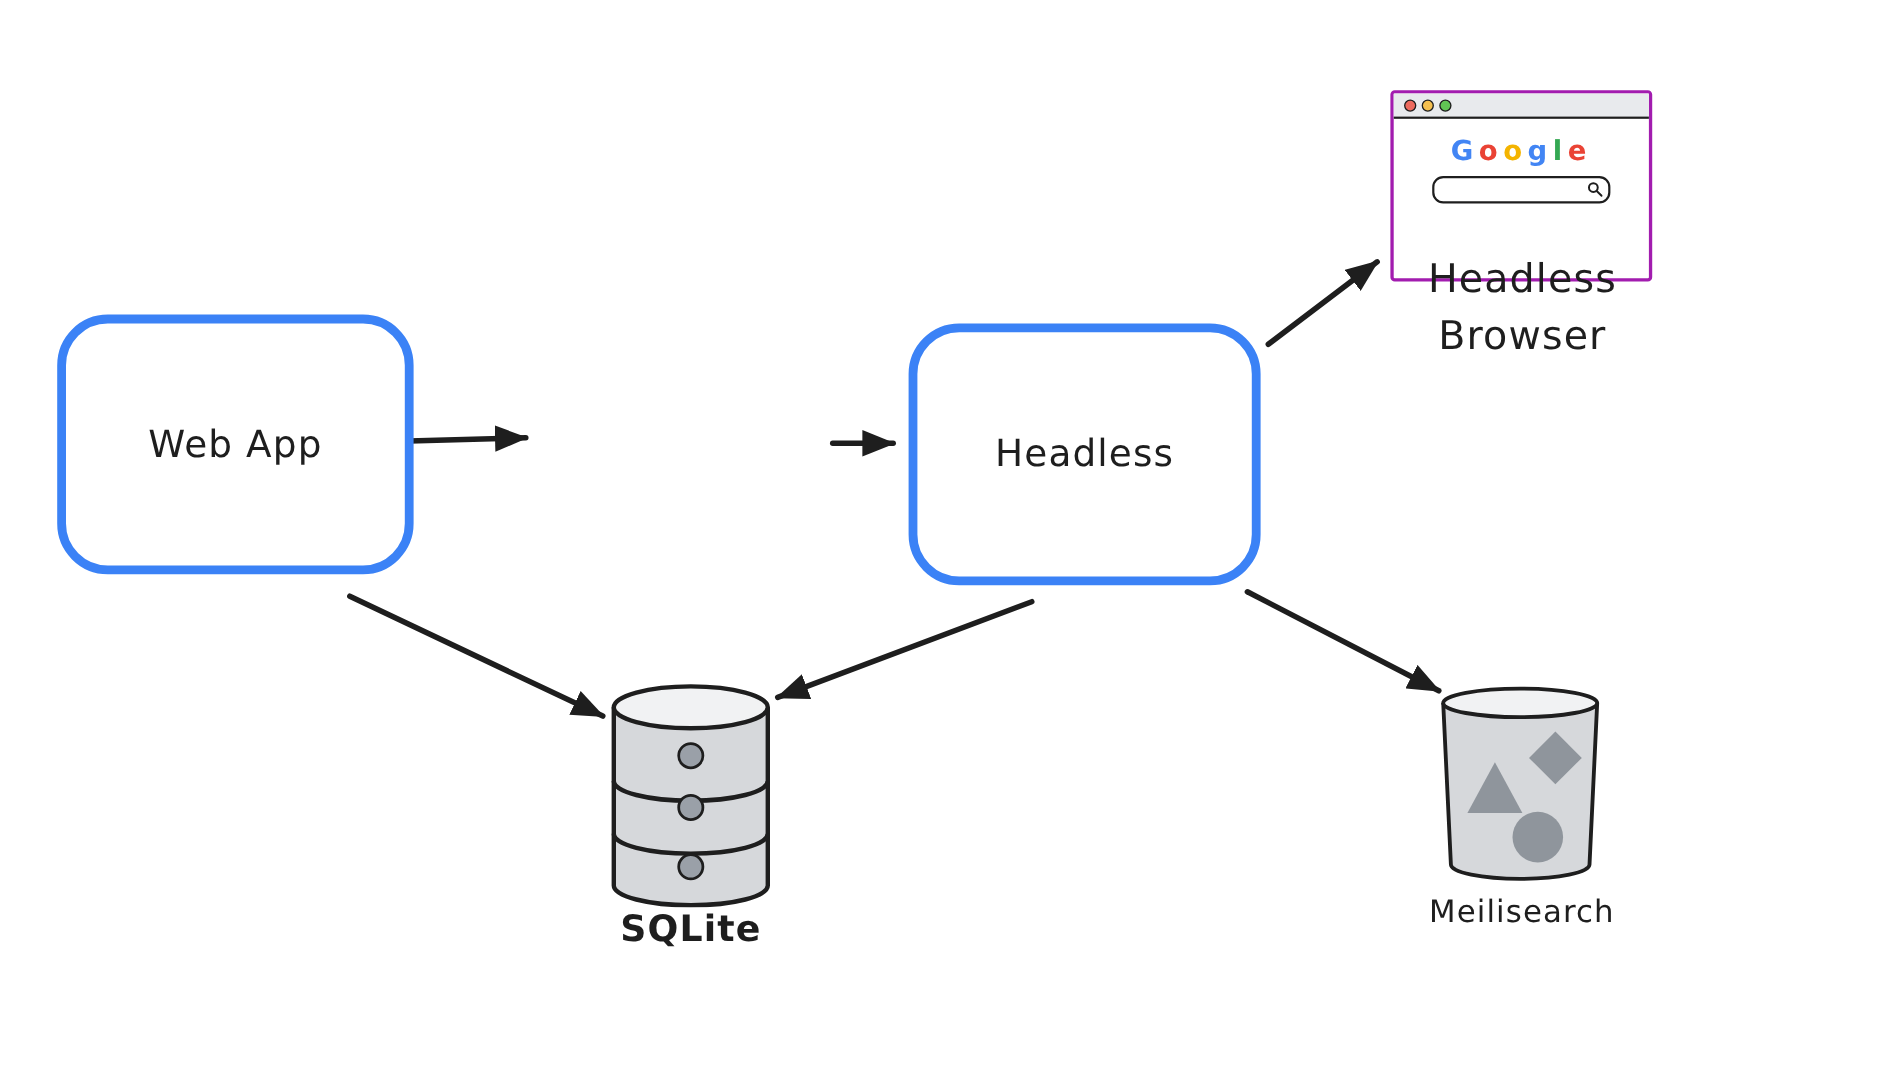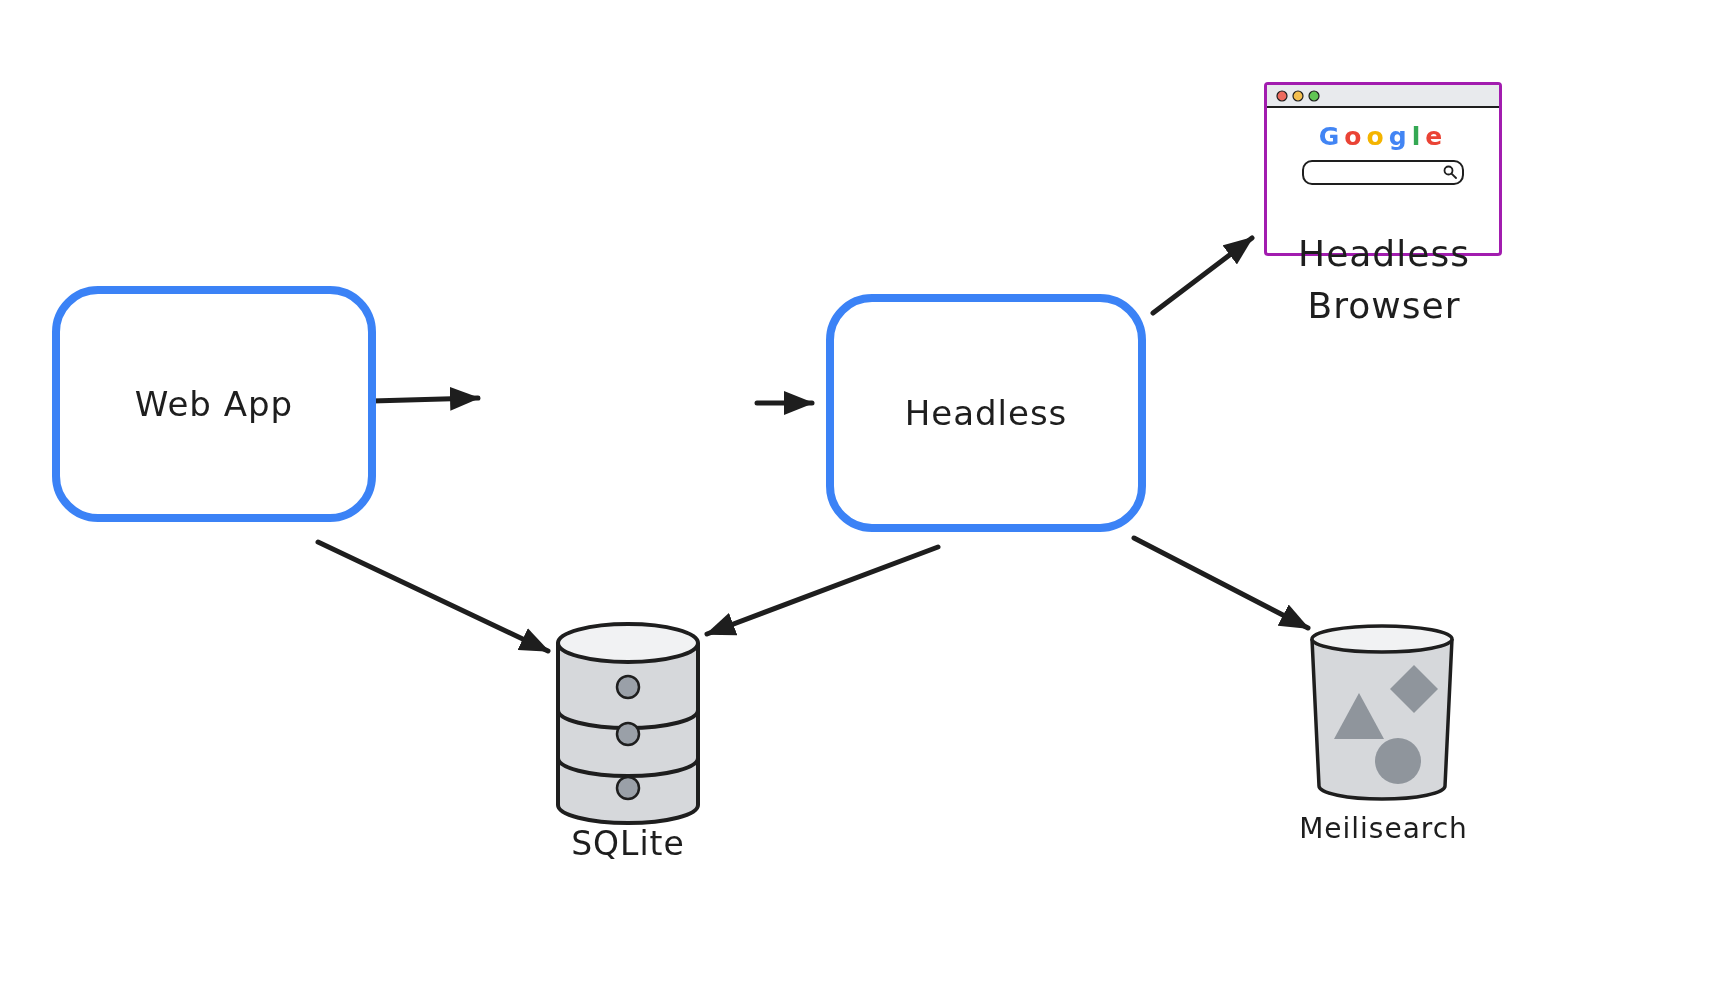--- a/index.html
+++ b/index.html
@@ -82,21 +82,21 @@
     position: absolute;
     text-align: center;
     font-size: 28px;
     letter-spacing: 1px;
   }
   .headless-label {
     left: 1264px; top: 228px; width: 240px;
     font-size: 36px; line-height: 1.45;
     white-space: pre-line;
   }
-  .sqlite-label { left: 553px; top: 824px; width: 150px; font-size: 33px; }
+  .sqlite-label { left: 553px; top: 824px; width: 150px; font-size: 33px; font-weight: bold; }
   .meili-label  { left: 1296px; top: 812px; width: 175px; }
 
   .db-svg    { position: absolute; left: 553px;  top: 617px; }
   .meili-svg { position: absolute; left: 1306px; top: 623px; }
 </style>
 </head>
 <body>
 
 <div class="canvas">
 

